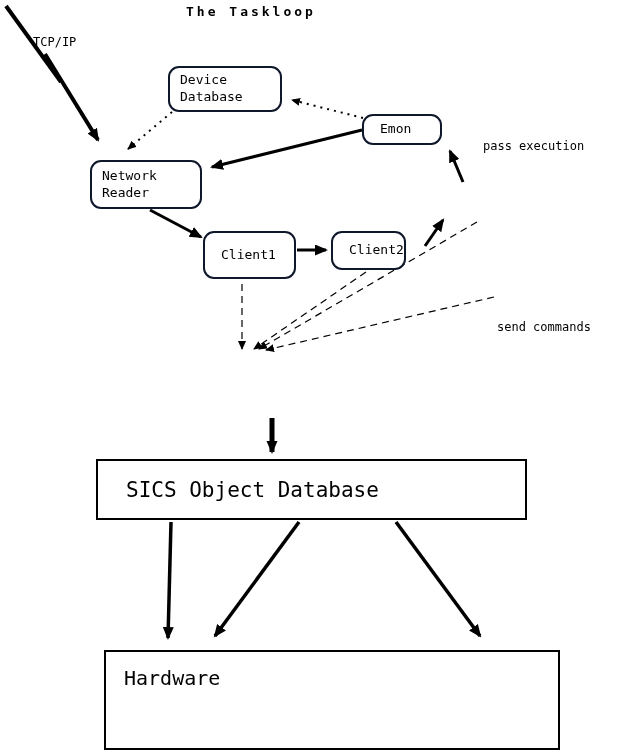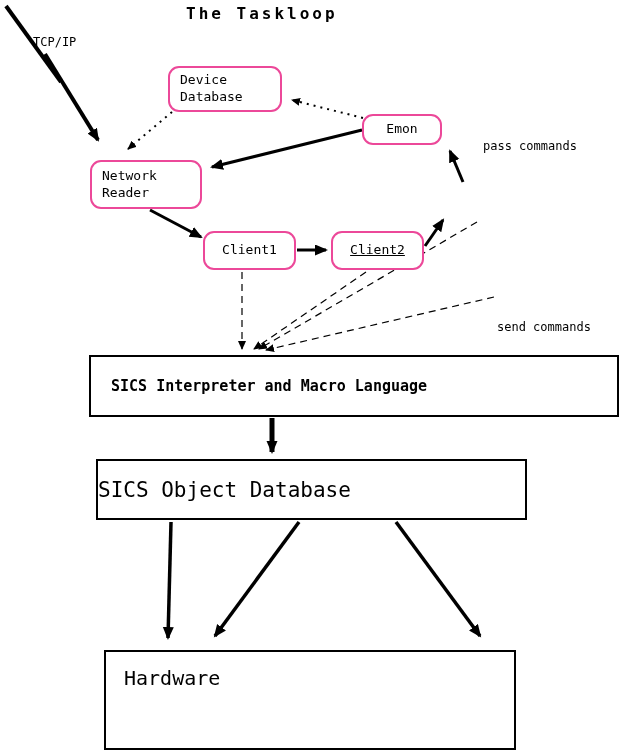--- a/index.html
+++ b/index.html
@@ -17,66 +17,67 @@
     overflow: hidden;
   }
   .layer-svg {
     position: absolute;
     left: 0; top: 0;
     width: 630px; height: 756px;
   }
   .title {
     position: absolute;
     left: 186px; top: 4px;
-    font-size: 16px;
+    font-size: 13px;
     font-weight: bold;
     letter-spacing: 3px;
     white-space: nowrap;
   }
   .small-label {
     position: absolute;
     font-size: 12px;
     white-space: nowrap;
   }
   .node {
     position: absolute;
-    border: 2px solid #ec4899;
+    border: 2px solid #0f172a;
     border-radius: 11px;
     background: #fff;
     font-size: 13px;
     line-height: 1.3;
     display: flex;
     flex-direction: column;
     justify-content: center;
     box-sizing: border-box;
     padding-left: 10px;
   }
   .node.centered {
-    padding-left: 0;
-    align-items: center;
+    padding-left: 16px;
+    align-items: flex-start;
   }
   .rect-box {
     position: absolute;
     border: 2px solid #000;
     background: #fff;
     box-sizing: border-box;
     display: flex;
     align-items: center;
   }
   .rect-box.top-align {
     align-items: flex-start;
   }
   .interp-text {
     font-size: 15px;
     font-weight: bold;
     padding-left: 20px;
     white-space: nowrap;
   }
   .db-text {
     font-size: 21px;
+    padding-left: 28px;
     white-space: nowrap;
   }
   .hw-text {
     font-size: 20px;
     padding-left: 18px;
     padding-top: 14px;
     white-space: nowrap;
   }
 </style>
 </head>
@@ -120,52 +121,49 @@
 
     <path d="M171,522 L168,638" stroke="#000" stroke-width="3.5" fill="none" marker-end="url(#ah-big)"></path>
     <path d="M299,522 L215,636" stroke="#000" stroke-width="3.5" fill="none" marker-end="url(#ah-big)"></path>
     <path d="M396,522 L480,636" stroke="#000" stroke-width="3.5" fill="none" marker-end="url(#ah-big)"></path>
   </svg>
 
   <div class="title">The Taskloop</div>
 
   <div class="small-label" style="left:33px; top:35px;">TCP/IP</div>
 
-  <div class="small-label" style="left:483px; top:139px;">pass commands</div>
+  <div class="small-label" style="left:483px; top:139px;">pass execution</div>
 
   <div class="small-label" style="left:497px; top:284px;margin-top:36px;">send commands</div>
 
   <div class="node" style="left:168px; top:66px; width:114px; height:46px;">
     <div>Device</div>
     <div>Database</div>
   </div>
 
   <div class="node centered" style="left:362px; top:114px; width:80px; height:31px;">
     <div>Emon</div>
   </div>
 
   <div class="node" style="left:90px; top:160px; width:112px; height:49px;">
     <div>Network</div>
     <div>Reader</div>
   </div>
 
 
-  <div class="node centered" style="left:203px; top:231px; width:93px; height:39px;">
+  <div class="node centered" style="left:203px; top:231px; width:93px; height:48px;">
     <div>Client1</div>
   </div>
 
-  <div class="node centered" style="left:331px; top:231px; width:93px; height:39px;text-decoration:underline;">
+  <div class="node centered" style="left:331px; top:231px; width:75px; height:39px;">
     <div>Client2</div>
   </div>
 
-  <div class="rect-box" style="left:89px; top:355px; width:530px; height:62px;">
-    <div class="interp-text">SICS Interpreter and Macro Language</div>
-  </div>
 
   <div class="rect-box" style="left:96px; top:459px; width:431px; height:61px;">
     <div class="db-text">SICS Object Database</div>
   </div>
 
-  <div class="rect-box top-align" style="left:104px; top:650px; width:412px; height:100px;">
+  <div class="rect-box top-align" style="left:104px; top:650px; width:456px; height:100px;">
     <div class="hw-text">Hardware</div>
   </div>
 
 </div>
 
 </body></html>

